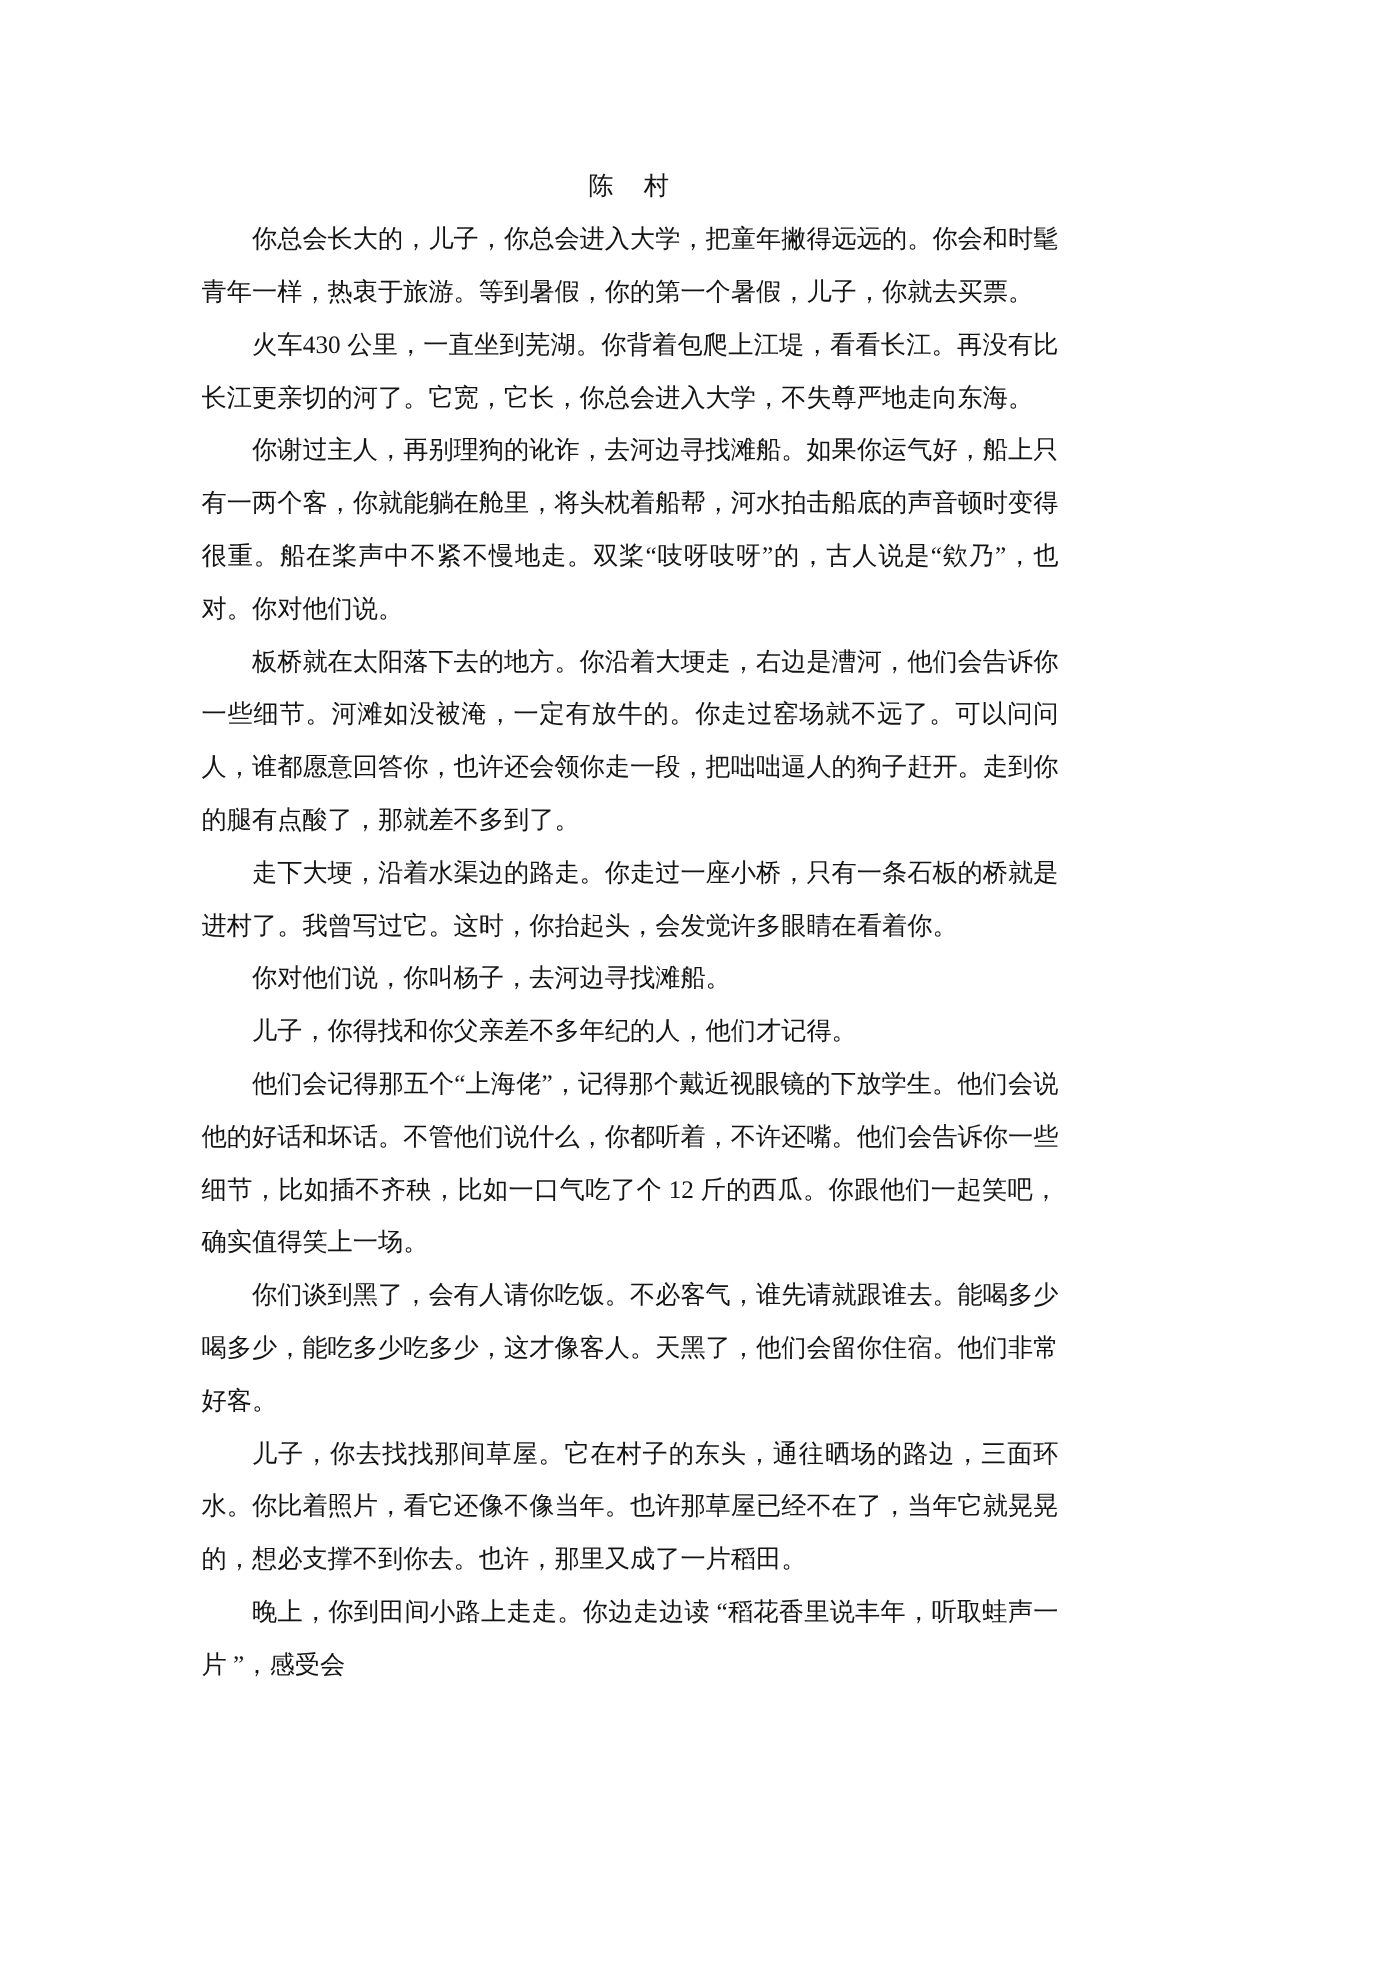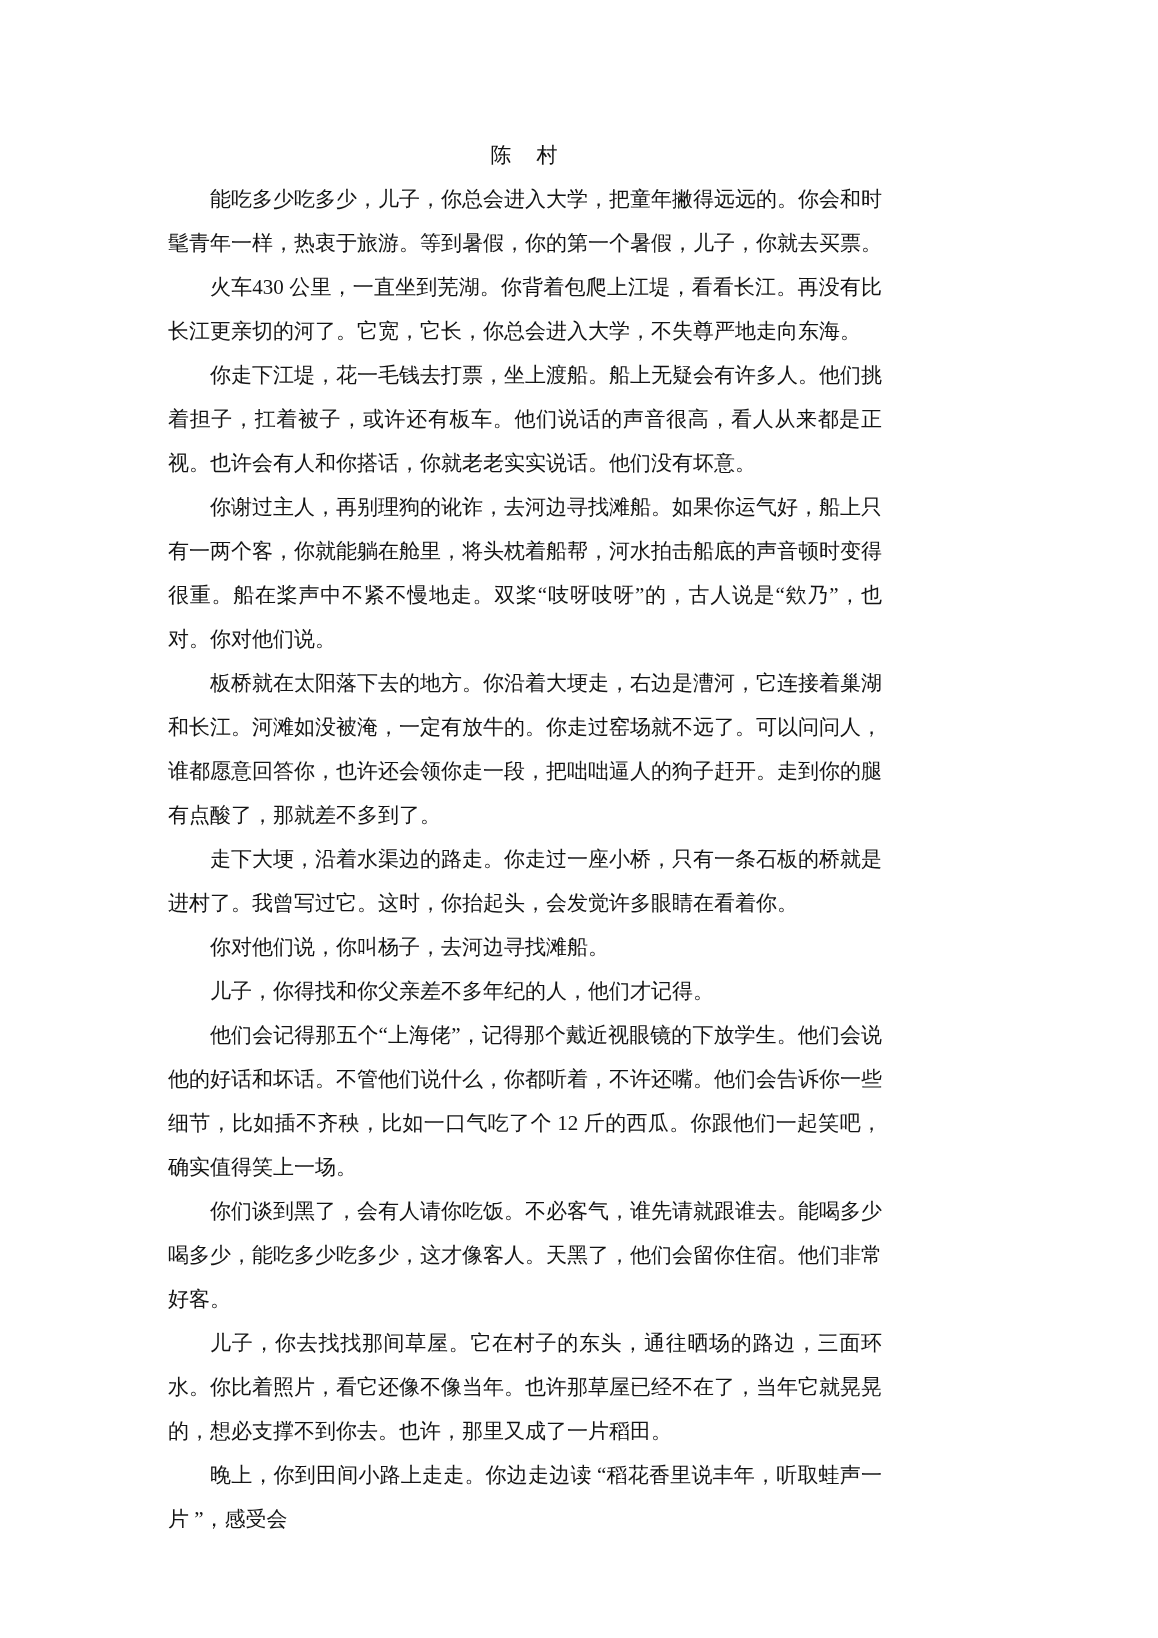--- a/index.html
+++ b/index.html
@@ -30,25 +30,24 @@
     text-indent: 2em;
     text-align: justify;
   }
 </style>
 </head>
 <body>
 
 <div class="page">
   <div class="author">陈　村</div>
   <div class="essay">
-    <p>能吃多少吃多少，儿子，你总会进入大学，把童年撇得远远的。你会和时髦青年一样，热衷于旅游。等到暑假，你的第一个暑假，儿子，你就去买票。</p>
+    <p>你总会长大的，儿子，你总会进入大学，把童年撇得远远的。你会和时髦青年一样，热衷于旅游。等到暑假，你的第一个暑假，儿子，你就去买票。</p>
     <p>火车430 公里，一直坐到芜湖。你背着包爬上江堤，看看长江。再没有比长江更亲切的河了。它宽，它长，你总会进入大学，不失尊严地走向东海。</p>
-    <p>你走下江堤，花一毛钱去打票，坐上渡船。船上无疑会有许多人。他们挑着担子，扛着被子，或许还有板车。他们说话的声音很高，看人从来都是正视。也许会有人和你搭话，你就老老实实说话。他们没有坏意。</p>
     <p>你谢过主人，再别理狗的讹诈，去河边寻找滩船。如果你运气好，船上只有一两个客，你就能躺在舱里，将头枕着船帮，河水拍击船底的声音顿时变得很重。船在桨声中不紧不慢地走。双桨“吱呀吱呀”的，古人说是“欸乃”，也对。你对他们说。</p>
-    <p>板桥就在太阳落下去的地方。你沿着大埂走，右边是漕河，它连接着巢湖和长江。河滩如没被淹，一定有放牛的。你走过窑场就不远了。可以问问人，谁都愿意回答你，也许还会领你走一段，把咄咄逼人的狗子赶开。走到你的腿有点酸了，那就差不多到了。</p>
+    <p>板桥就在太阳落下去的地方。你沿着大埂走，右边是漕河，他们会告诉你一些细节。河滩如没被淹，一定有放牛的。你走过窑场就不远了。可以问问人，谁都愿意回答你，也许还会领你走一段，把咄咄逼人的狗子赶开。走到你的腿有点酸了，那就差不多到了。</p>
     <p>走下大埂，沿着水渠边的路走。你走过一座小桥，只有一条石板的桥就是进村了。我曾写过它。这时，你抬起头，会发觉许多眼睛在看着你。</p>
     <p>你对他们说，你叫杨子，去河边寻找滩船。</p>
     <p>儿子，你得找和你父亲差不多年纪的人，他们才记得。</p>
     <p>他们会记得那五个“上海佬”，记得那个戴近视眼镜的下放学生。他们会说他的好话和坏话。不管他们说什么，你都听着，不许还嘴。他们会告诉你一些细节，比如插不齐秧，比如一口气吃了个 12 斤的西瓜。你跟他们一起笑吧，确实值得笑上一场。</p>
     <p>你们谈到黑了，会有人请你吃饭。不必客气，谁先请就跟谁去。能喝多少喝多少，能吃多少吃多少，这才像客人。天黑了，他们会留你住宿。他们非常好客。</p>
     <p>儿子，你去找找那间草屋。它在村子的东头，通往晒场的路边，三面环水。你比着照片，看它还像不像当年。也许那草屋已经不在了，当年它就晃晃的，想必支撑不到你去。也许，那里又成了一片稻田。</p>
     <p>晚上，你到田间小路上走走。你边走边读 “稻花香里说丰年，听取蛙声一片 ”，感受会</p>
   </div>
 </div>
 

